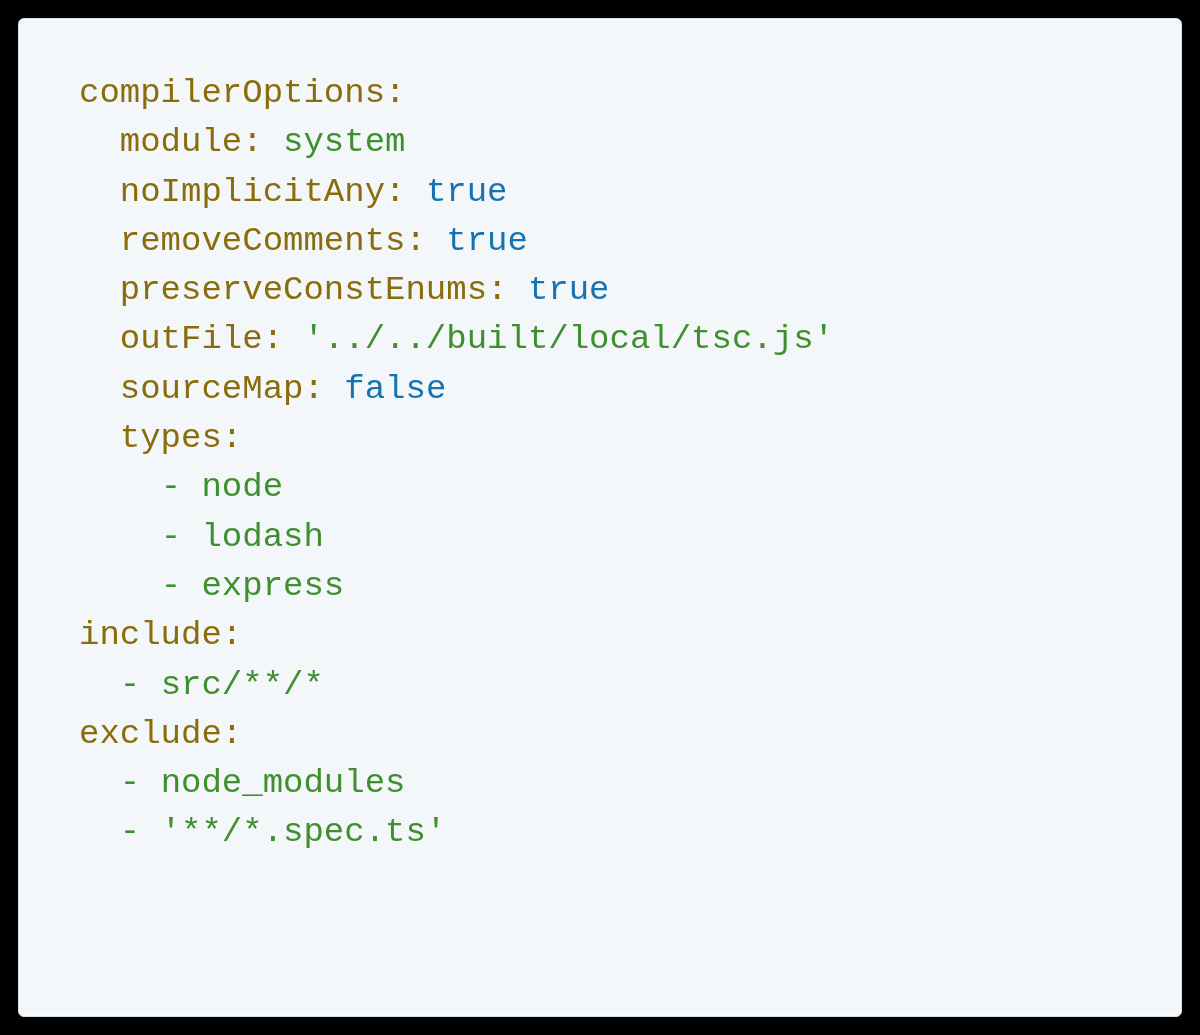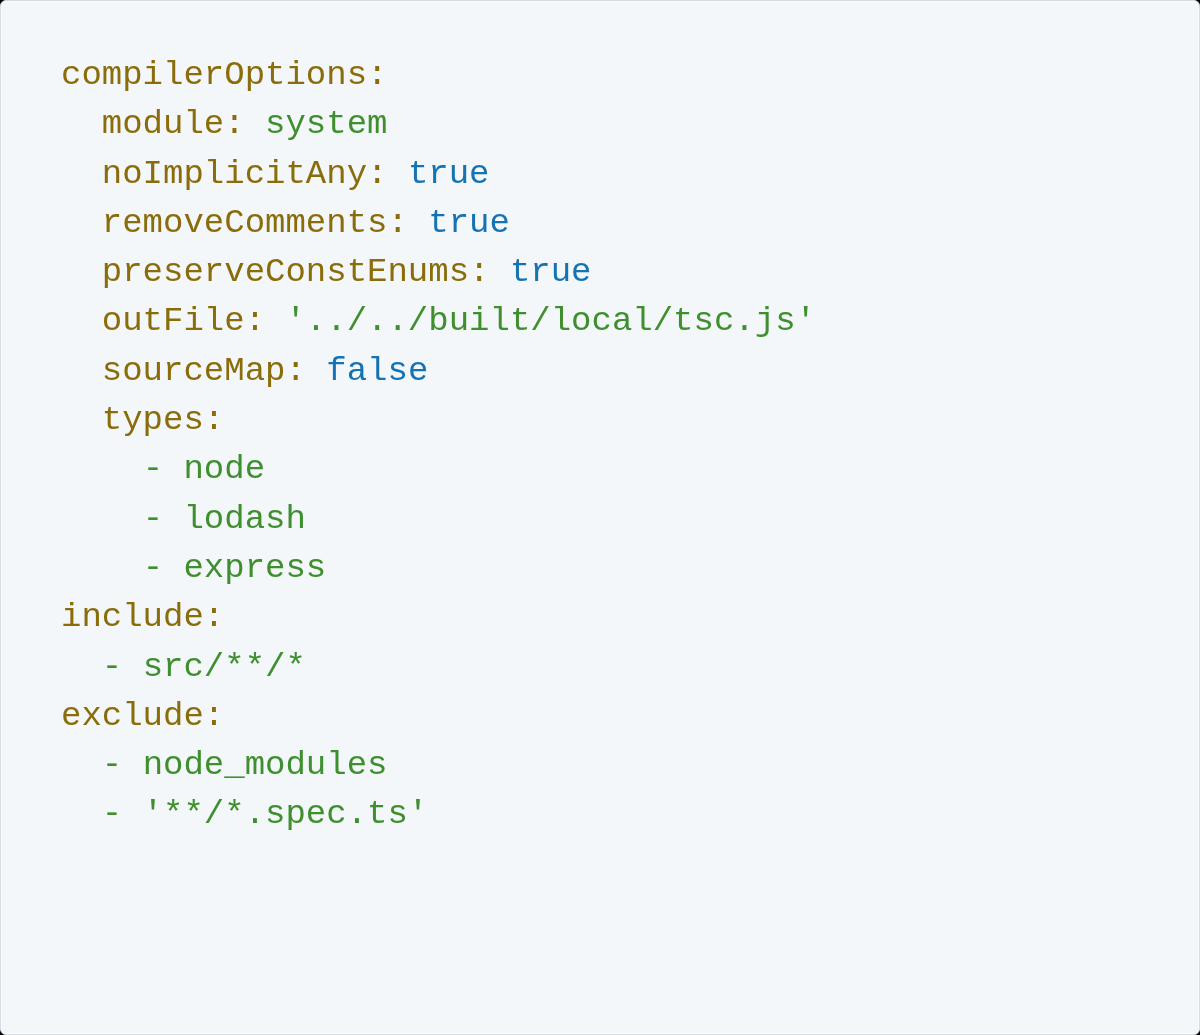--- a/index.html
+++ b/index.html
@@ -8,20 +8,21 @@
     width: 1200px;
     height: 1035px;
     background: #000;
     overflow: hidden;
   }
   .frame {
     box-sizing: border-box;
     width: 1200px;
     height: 1035px;
     background: #000;
+    padding: 18px;
   }
   .card {
     box-sizing: border-box;
     width: 100%;
     height: 100%;
     background: #f3f7fa;
     border: 1px solid #d6dce1;
     border-radius: 6px;
     box-shadow: 0 2px 6px rgba(0,0,0,0.25), inset 0 0 0 1px rgba(255,255,255,0.6);
     padding: 50px 50px 50px 60px;

